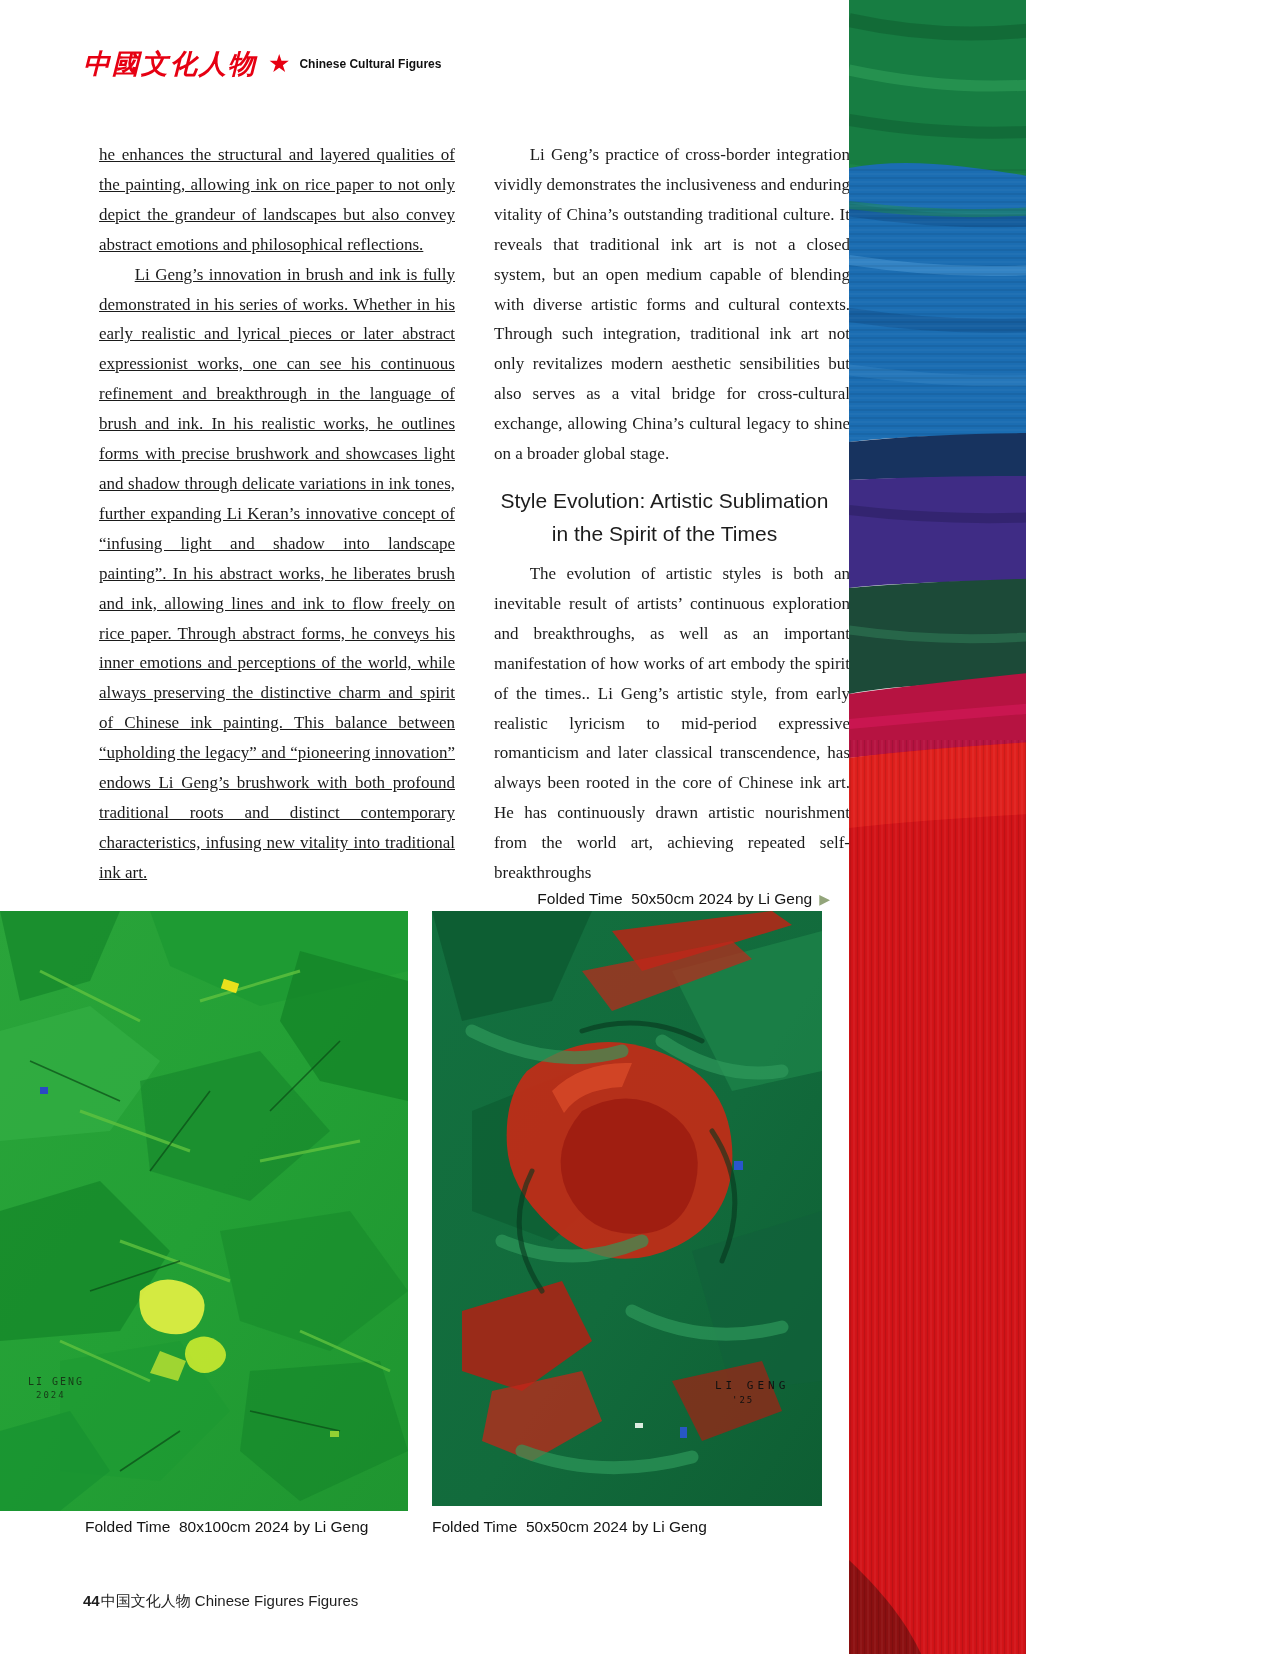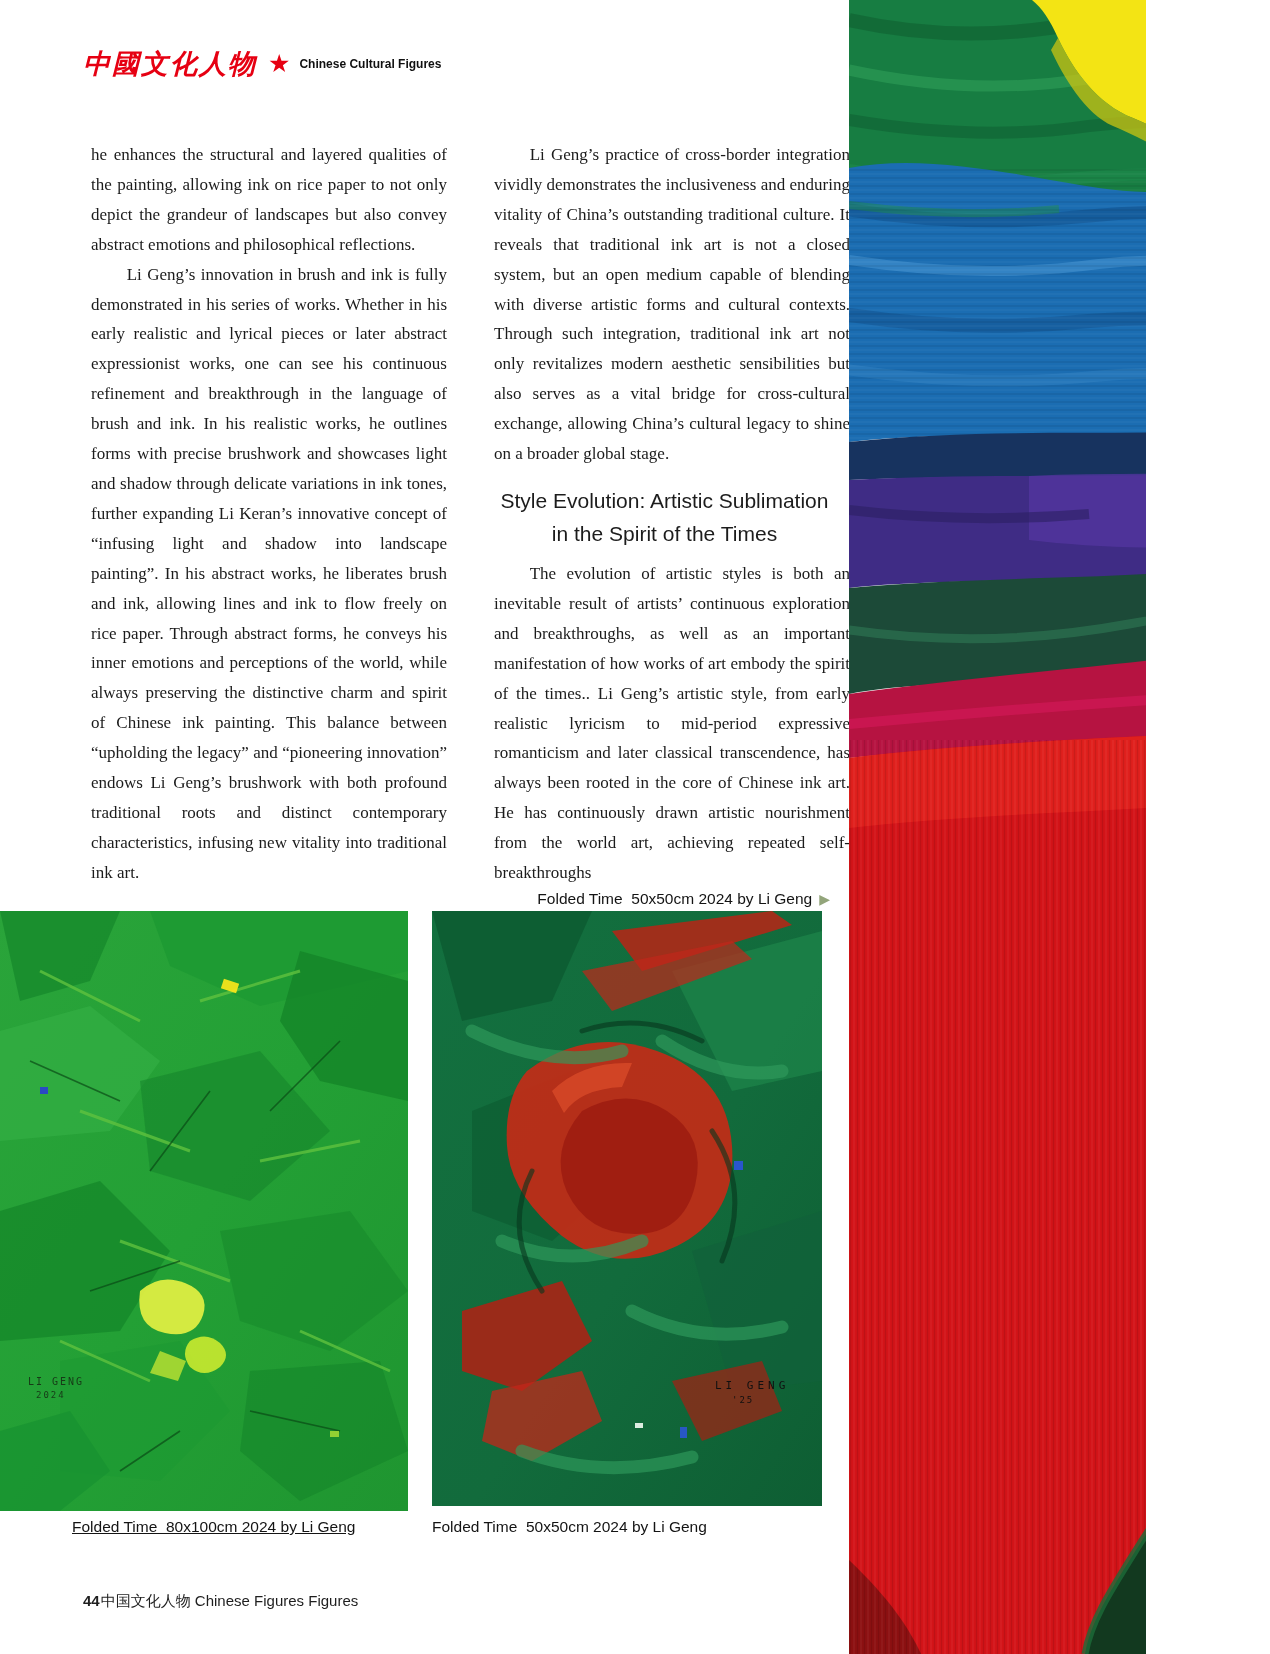--- a/index.html
+++ b/index.html
@@ -1,29 +1,29 @@
 <!DOCTYPE html>
 <html><head>
 <meta charset="utf-8">
 <style>
   html,body{margin:0;padding:0;background:#ffffff;}
-  .page{position:relative;width:1146px;height:1654px;background:#fff;overflow:hidden;
+  .page{position:relative;width:1026px;height:1654px;background:#fff;overflow:hidden;
         font-family:"Liberation Serif", serif;}
 
   
   .masthead{position:absolute;left:83px;top:50px;display:flex;align-items:center;gap:9px;}
   .logo-cn{color:#e60012;font-family:"DejaVu Serif", serif;font-weight:bold;font-style:italic;
            font-size:27px;letter-spacing:2px;line-height:1;}
   .logo-star{color:#e60012;font-size:25px;line-height:1;margin-left:2px;}
   .logo-en{font-family:"Liberation Sans", sans-serif;font-weight:bold;font-size:12px;color:#101010;}
 
   
   .col{position:absolute;top:140px;width:356px;text-align:justify;
        font-size:17px;line-height:29.9px;color:#1b1b1b;}
-  .col-left{left:91px;}
+  .col-left{left:99px;text-decoration:underline;}
   .col-right{left:494px;}
   .col p{margin:0;}
   .col p.indent{text-indent:2.1em;}
   .subhead{font-family:"Liberation Sans", sans-serif;font-size:21px;line-height:33px;
            color:#1c1c1c;text-align:center;margin:15px 15px 9px 0;font-weight:400;}
 
   
   .caption{position:absolute;font-family:"Liberation Sans", sans-serif;font-size:15.5px;
            color:#141414;white-space:pre;}
   .caption-mid{top:890px;left:467px;width:363px;display:flex;justify-content:flex-end;
@@ -175,20 +175,20 @@
     <path d="M0,1560 C40,1598 60,1628 72,1654 L0,1654 Z" fill="#7a1010" opacity="0.8"></path>
     <rect x="0" y="740" width="421" height="914" fill="url(#vtex)"></rect>
     <rect x="298" y="1228" width="14" height="5" fill="#f2f2ee" opacity="0.95" transform="rotate(-12 305 1230)"></rect>
     <rect x="316" y="1238" width="6" height="5" fill="#3a6cd0" opacity="0.9"></rect>
 
     <path d="M421,1295 C382,1388 332,1482 292,1542 C262,1590 242,1620 236,1654 L421,1654 Z" fill="#12391f"></path>
     <path d="M421,1295 C382,1388 332,1482 292,1542 C262,1590 242,1620 236,1654" stroke="#1d6b38" stroke-width="7" opacity="0.8" fill="none"></path>
     <path d="M330,1560 q30,-40 60,-100" stroke="#0b2a15" stroke-width="8" opacity="0.6" fill="none"></path>
   </svg>
 
-  <div class="caption" style="left:72px;top:1518px;text-decoration:underline;">Folded Time  80x100cm 2024 by Li Geng</div>
+  <div class="caption" style="left:85px;top:1518px;">Folded Time  80x100cm 2024 by Li Geng</div>
   <div class="caption" style="left:432px;top:1518px;">Folded Time  50x50cm 2024 by Li Geng</div>
 
   <div class="footer">
     <span class="pg">44</span><span>中国文化人物 Chinese Figures Figures</span>
   </div>
 
 </div>
 
 </body></html>

